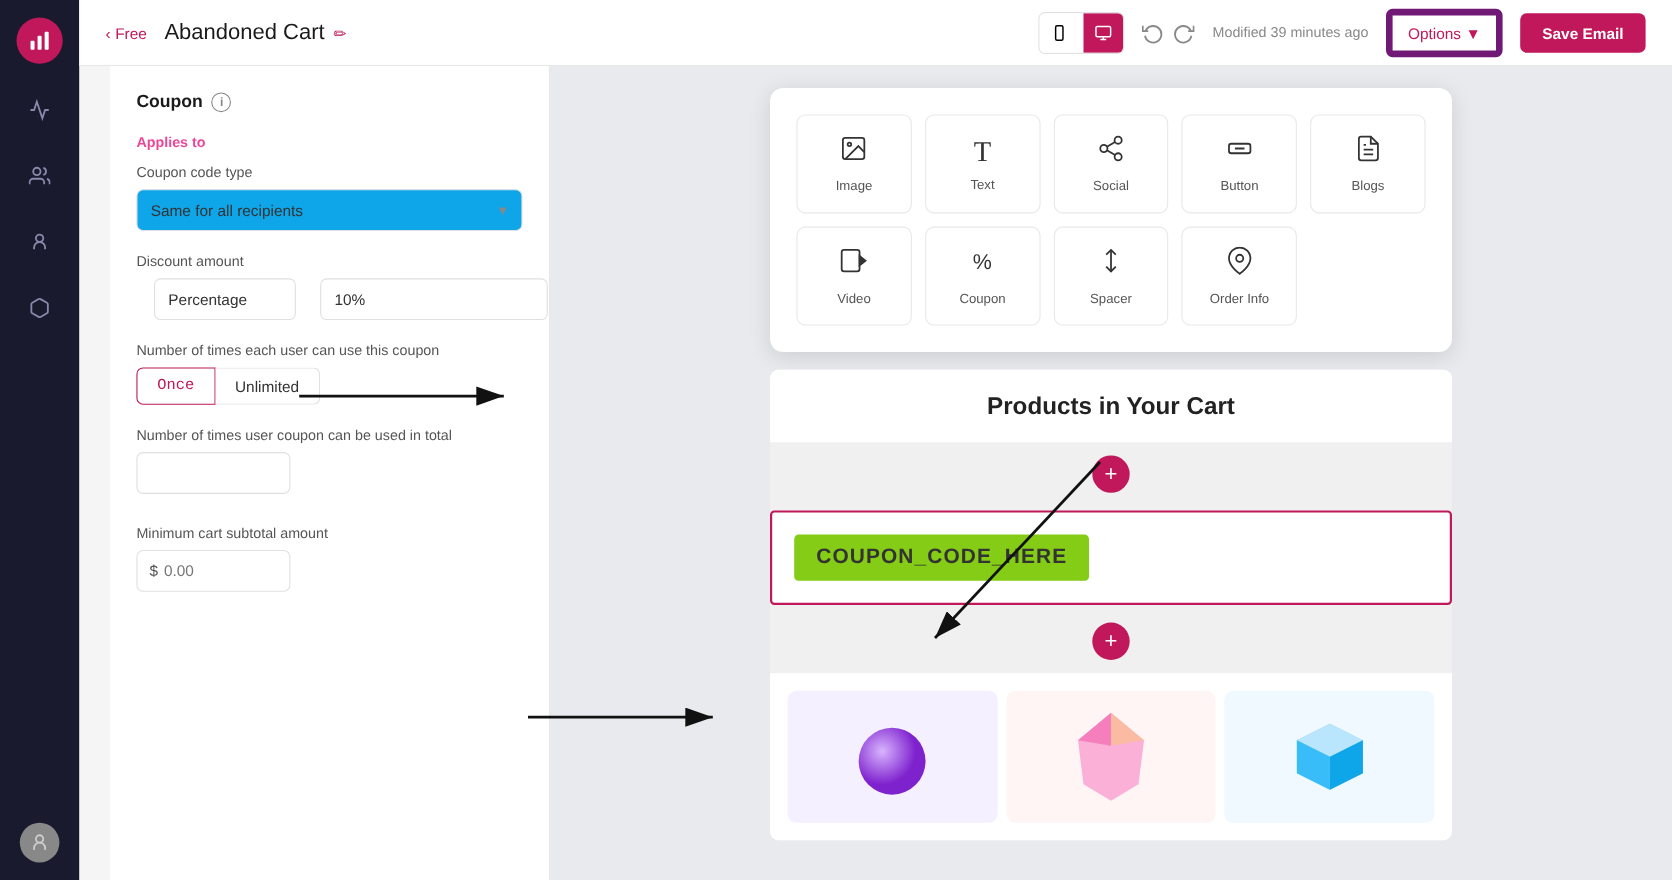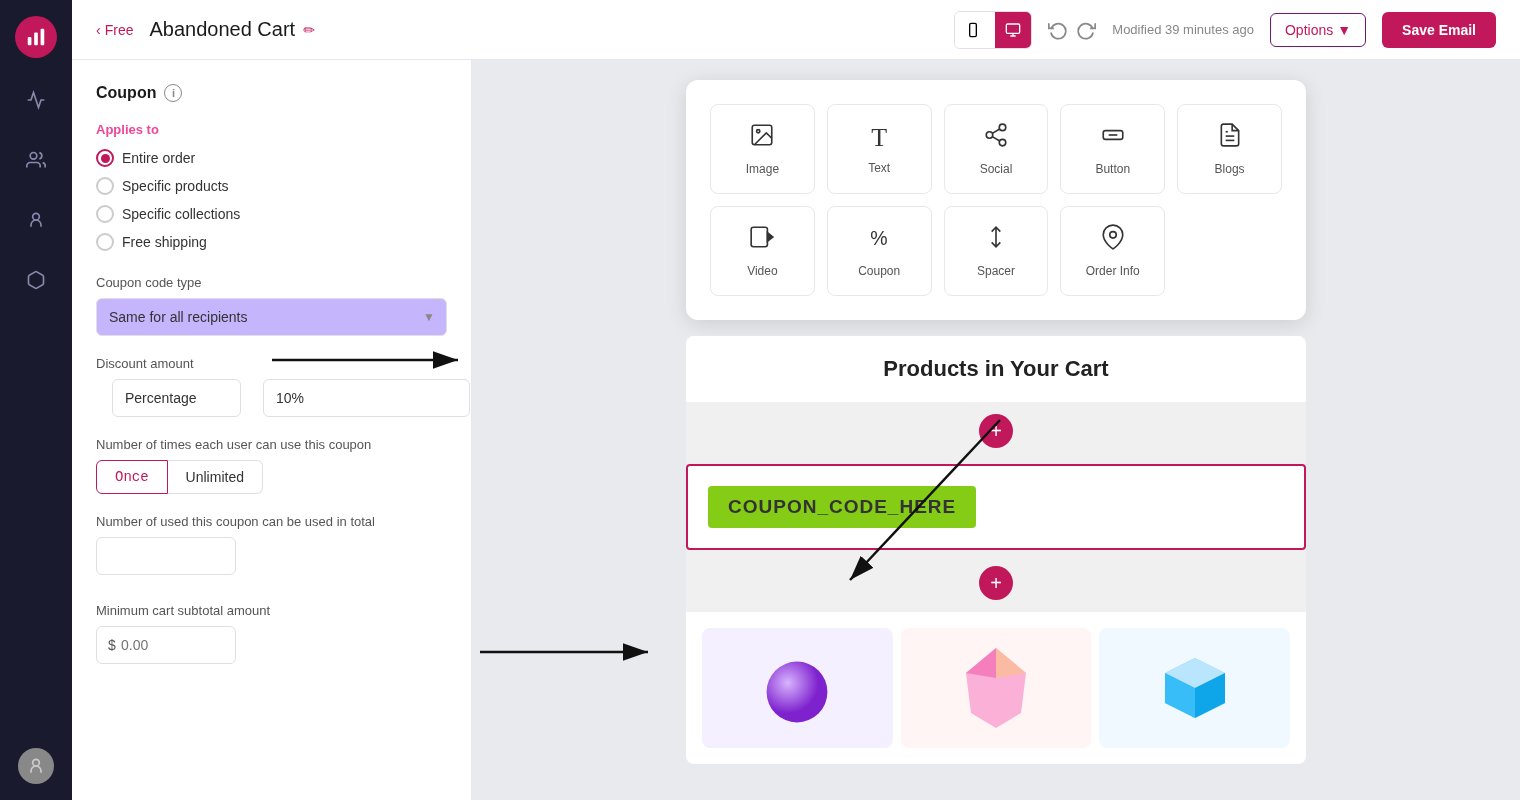--- a/index.html
+++ b/index.html
@@ -80,36 +80,37 @@
       overflow: hidden;
     }
     .view-btn {
       width: 36px; height: 36px;
       display: flex; align-items: center; justify-content: center;
       cursor: pointer; background: white; border: none; font-size: 16px;
     }
     .view-btn.active { background: #c0185a; color: white; }
     .modified-text { color: #888; font-size: 13px; }
     .options-btn {
-      background: white; border: 1px solid #701a75;
+      background: white; border: 6px solid #701a75;
       padding: 8px 14px; border-radius: 6px;
       cursor: pointer; font-size: 14px; color: #c0185a;
       display: flex; align-items: center; gap: 4px;
     }
     .save-btn {
       background: #c0185a; color: white;
       border: none; padding: 10px 20px; border-radius: 6px;
       font-size: 14px; font-weight: 600; cursor: pointer; text-align: right;
     }
 
     
     .body-area {
       display: flex;
       flex: 1;
       overflow: hidden;
+      margin-left: 28px;
     }
 
     
     .sidebar-panel {
       width: 400px;
       background: white;
       border-right: 1px solid #e8e8e8;
       overflow-y: auto;
       flex-shrink: 0;
       padding: 24px;
@@ -138,21 +139,21 @@
     .radio-circle.checked { border-color: #c0185a; }
     .radio-dot { width: 9px; height: 9px; border-radius: 50%; background: #c0185a; }
 
     .field-label { font-size: 13px; color: #555; margin-bottom: 8px; }
     .select-wrapper {
       position: relative; margin-bottom: 20px;
     }
     .select-field {
       width: 100%; padding: 10px 36px 10px 12px;
       border: 1px solid #e0e0e0; border-radius: 6px;
-      font-size: 14px; color: #333; background: #c4b5fd;
+      font-size: 14px; color: #333; background: #0ea5e9;
       appearance: none; cursor: pointer;
     }
     .select-arrow {
       position: absolute; right: 12px; top: 50%; transform: translateY(-50%);
       pointer-events: none; color: #888; font-size: 12px;
     }
 
     .discount-row { display: flex; gap: 22px; margin-bottom: 20px; padding-left: 16px; }
     .discount-type-select {
       padding: 10px 30px 10px 12px;
@@ -374,40 +375,20 @@
   <div class="body-area">
 
     <div class="sidebar-panel">
       <div class="panel-title">
         <span>Coupon</span>
         <div class="info-icon">i</div>
       </div>
 
       <div class="section-label">Applies to</div>
 
-      <div class="radio-group">
-        <label class="radio-item">
-          <div class="radio-circle checked">
-            <div class="radio-dot"></div>
-          </div>
-          <span>Entire order</span>
-        </label>
-        <label class="radio-item">
-          <div class="radio-circle"></div>
-          <span>Specific products</span>
-        </label>
-        <label class="radio-item">
-          <div class="radio-circle"></div>
-          <span>Specific collections</span>
-        </label>
-        <label class="radio-item">
-          <div class="radio-circle"></div>
-          <span>Free shipping</span>
-        </label>
-      </div>
 
       <div class="field-label">Coupon code type</div>
       <div class="select-wrapper">
         <select class="select-field">
           <option>Same for all recipients</option>
           <option>Unique per recipient</option>
         </select>
         <span class="select-arrow">▼</span>
       </div>
 
@@ -421,21 +402,21 @@
         </div>
         <input class="discount-value-input" type="text" value="10%" style="">
       </div>
 
       <div class="field-label">Number of times each user can use this coupon</div>
       <div class="toggle-group">
         <button class="toggle-btn active">Once</button>
         <button class="toggle-btn">Unlimited</button>
       </div>
 
-      <div class="field-label">Number of used this coupon can be used in total</div>
+      <div class="field-label">Number of times user coupon can be used in total</div>
       <input class="text-input" type="text" style="width: 140px;">
 
       <div class="field-label" style="margin-top:8px;">Minimum cart subtotal amount</div>
       <div class="currency-input-wrapper">
         <span class="currency-symbol">$</span>
         <input class="currency-input" type="text" placeholder="0.00" style="">
       </div>
     </div>
 
     <div class="canvas-area">

